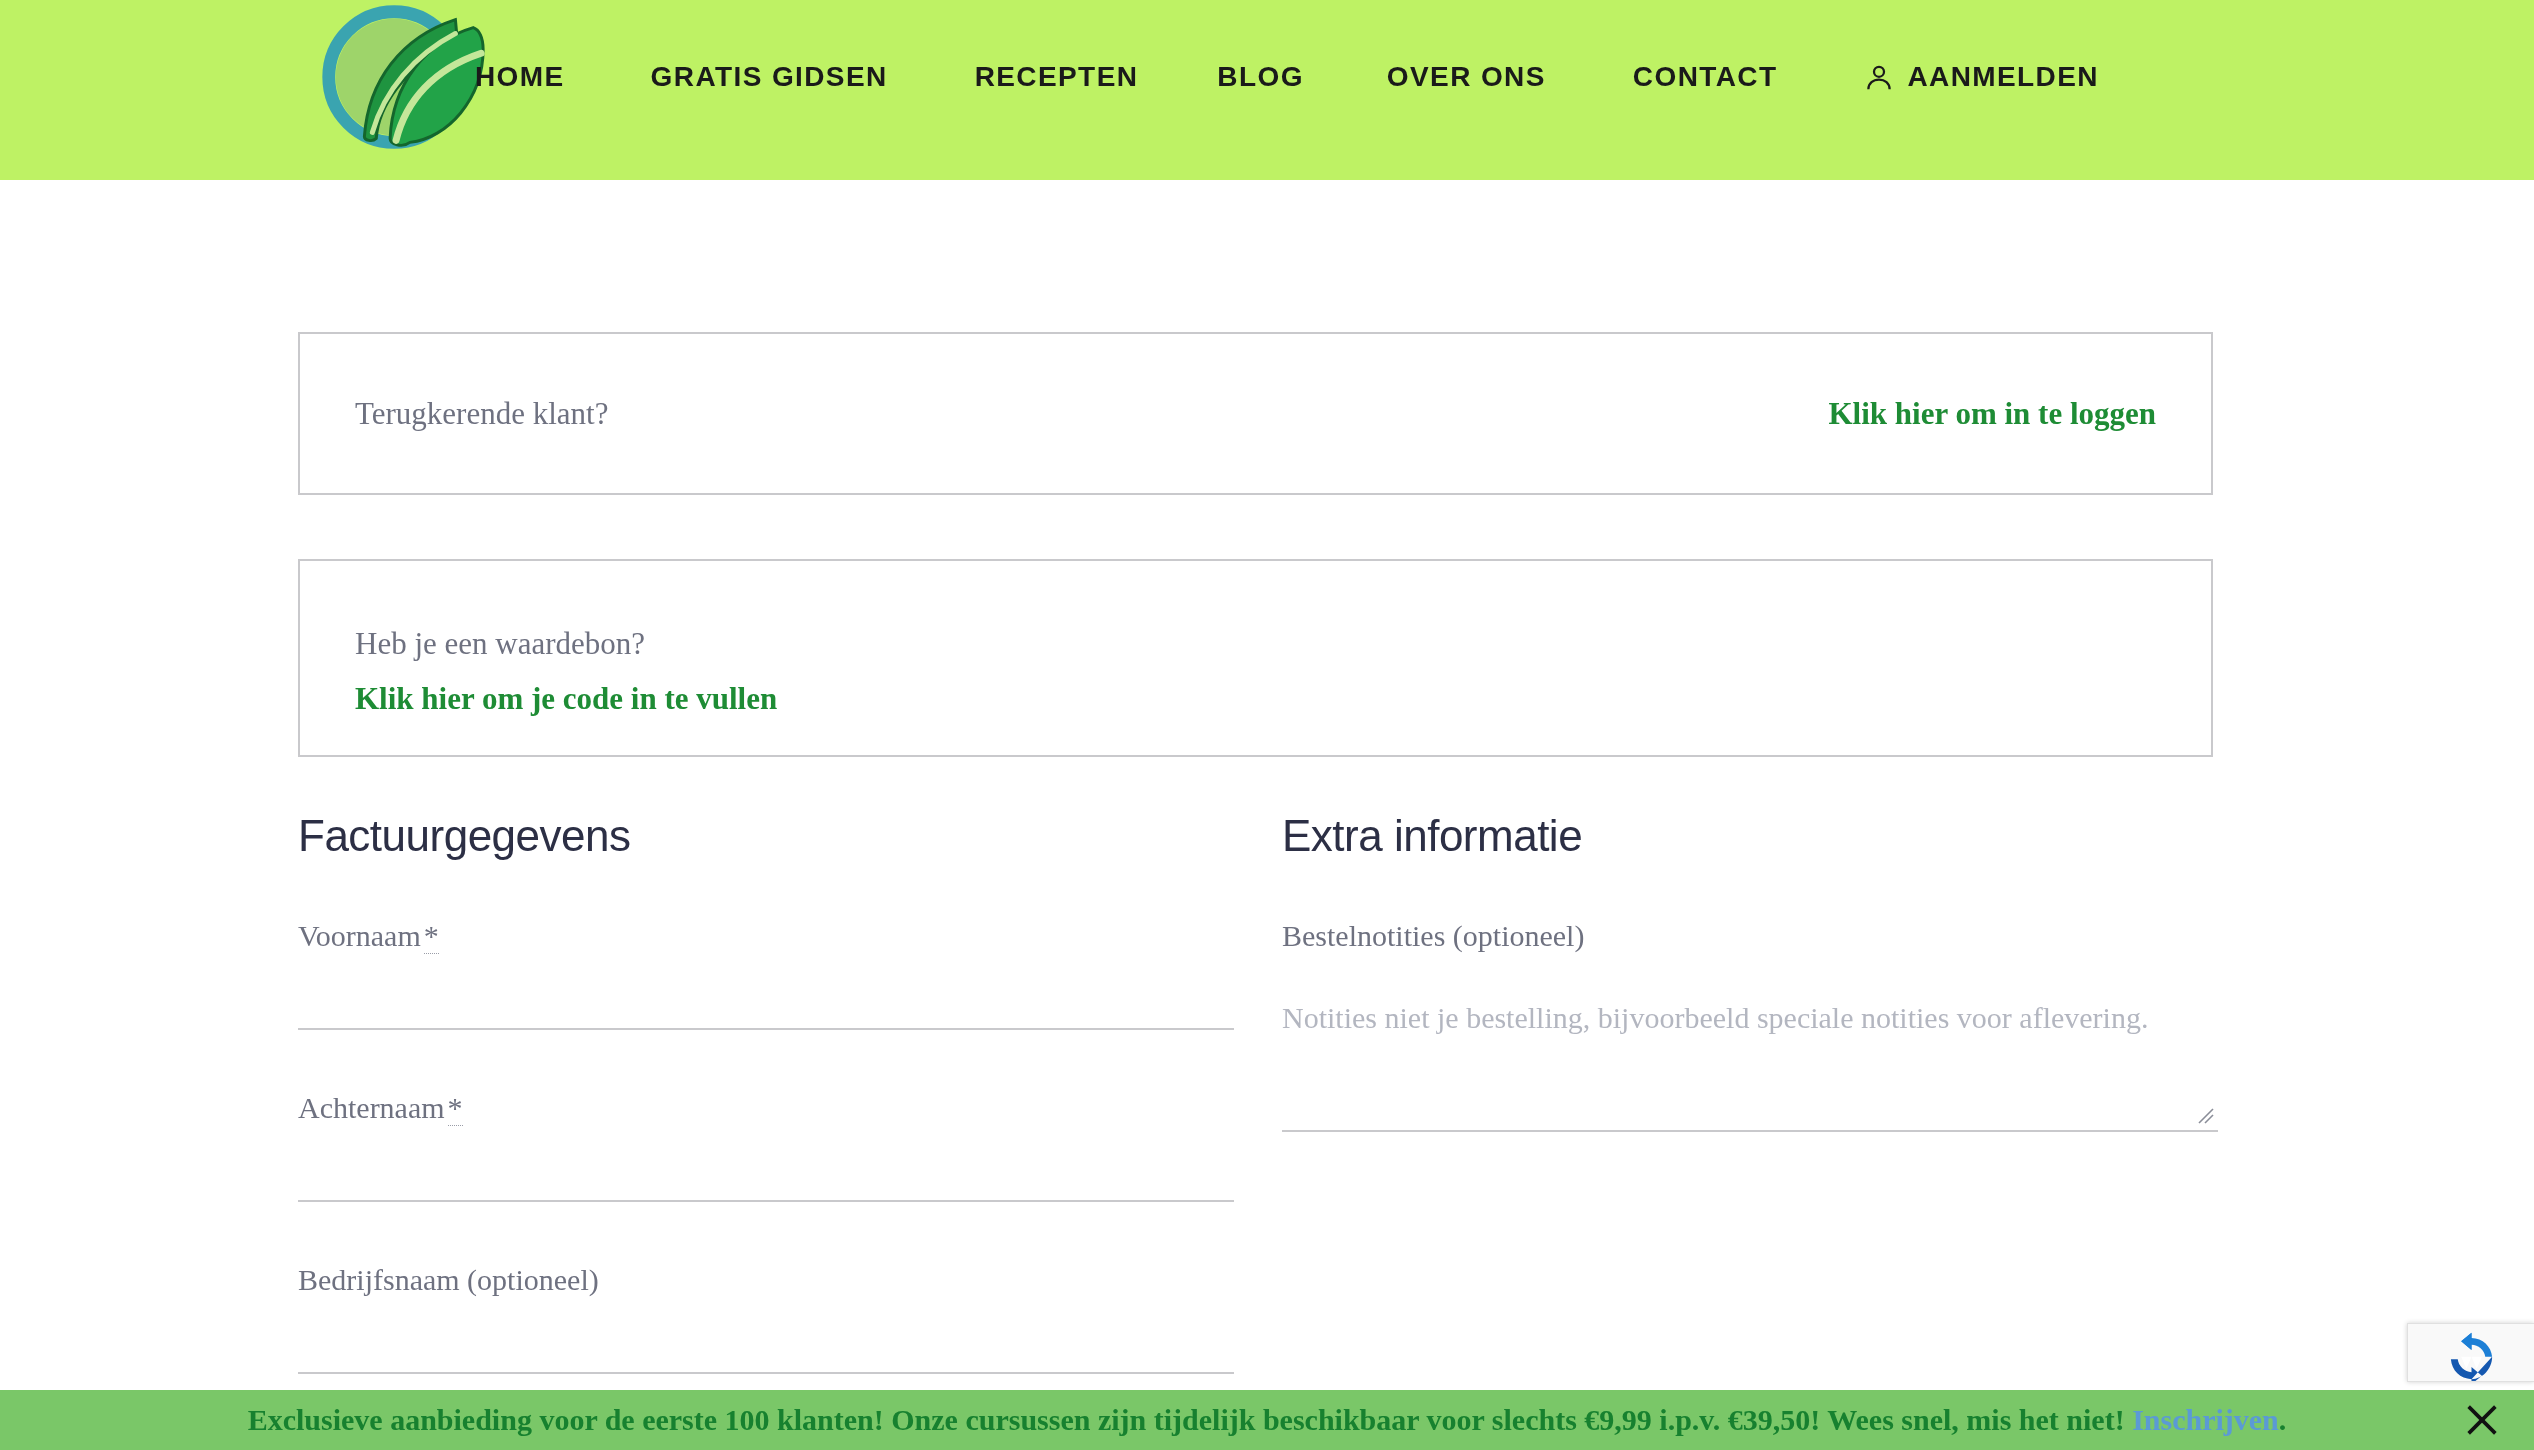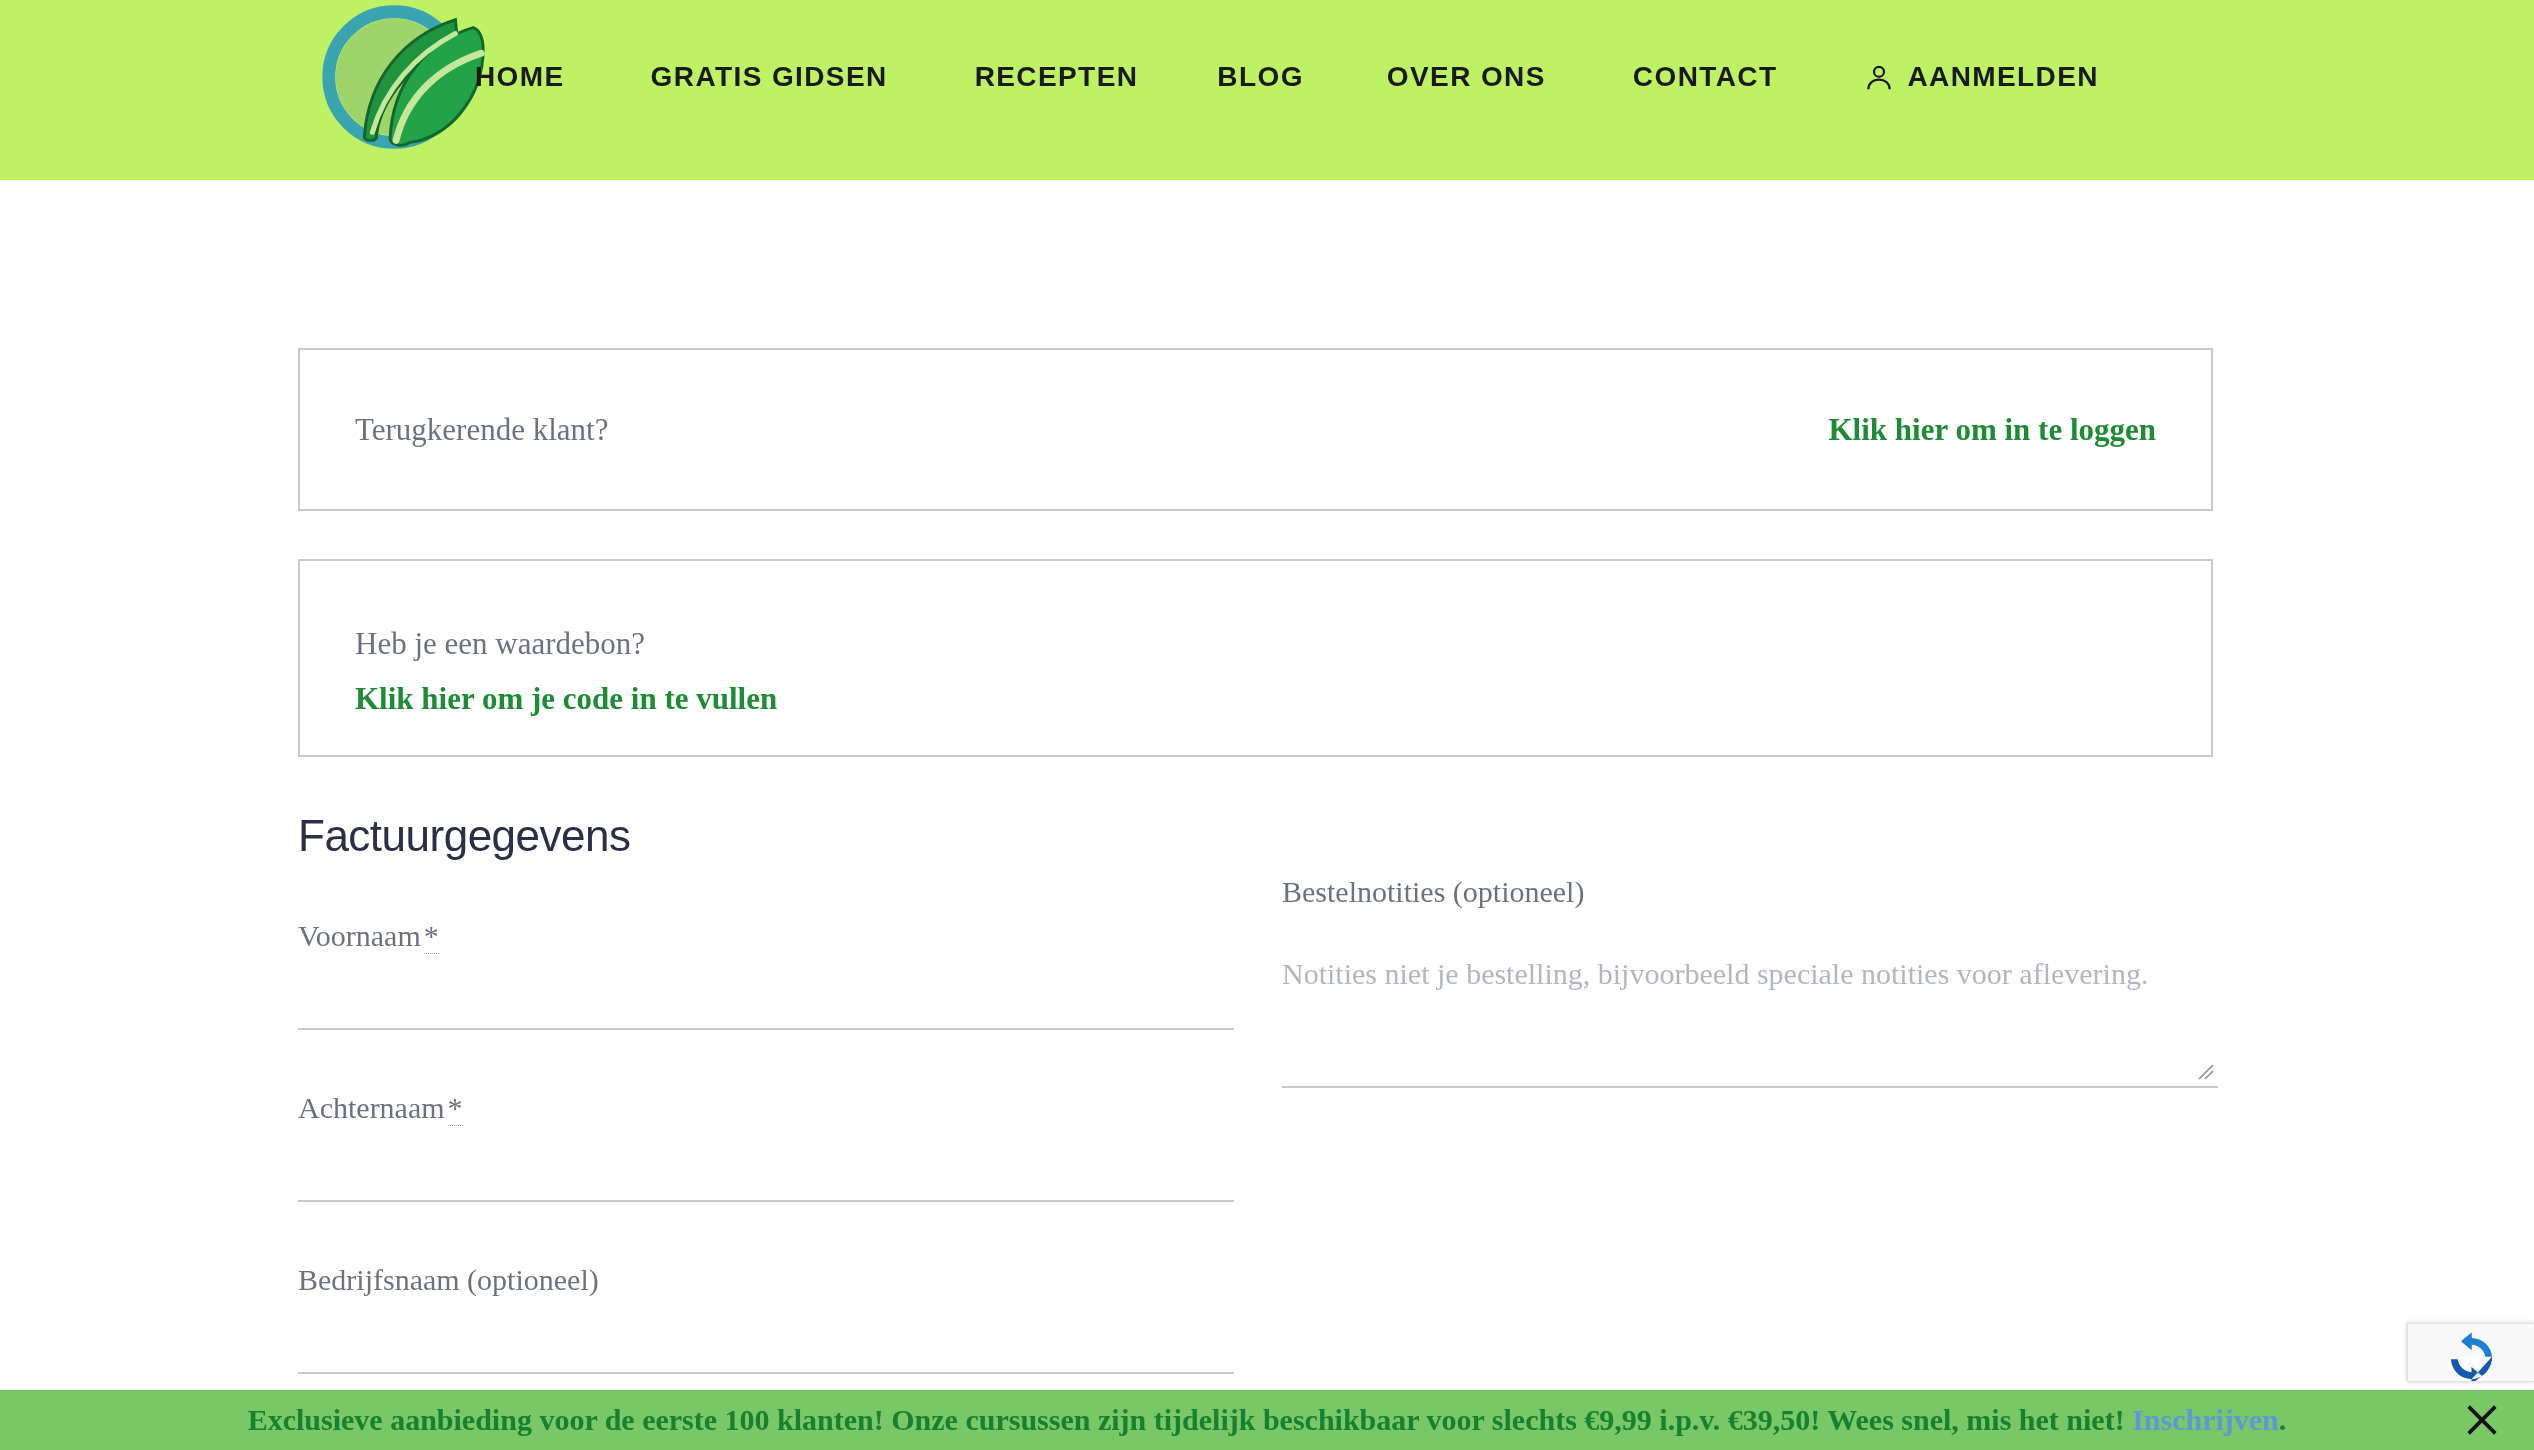--- a/index.html
+++ b/index.html
@@ -81,21 +81,21 @@
   }
 
   .notice-box {
     position: absolute;
     left: 298px;
     width: 1915px;
     border: 2px solid #c9c9cc;
     background: #ffffff;
   }
   .login-box {
-    top: 168px;
+    top: 152px;
     height: 163px;
     display: flex;
     align-items: center;
     justify-content: space-between;
     padding: 0 55px;
   }
   .coupon-box {
     top: 379px;
     height: 198px;
     padding: 65px 55px 0 55px;
@@ -320,20 +320,21 @@
           <input class="field-input" type="text" value="" style="">
         </div>
 
         <div class="field">
           <label class="field-label">Bedrijfsnaam (optioneel)</label>
           <input class="field-input" type="text" value="" style="">
         </div>
       </section>
 
       <section class="col-right">
+        <h2 class="section-title">Extra informatie</h2>
 
         <div class="field">
           <label class="field-label">Bestelnotities (optioneel)</label>
           <div class="notes-placeholder">Notities niet je bestelling, bijvoorbeeld speciale notities voor aflevering.</div>
           <div class="notes-area">
             <span class="resize-grip">
               <svg viewBox="0 0 22 22" xmlns="http://www.w3.org/2000/svg">
                 <line x1="5" y1="19" x2="19" y2="5" stroke="#8a8d98" stroke-width="1.6"></line>
                 <line x1="11" y1="19" x2="19" y2="11" stroke="#8a8d98" stroke-width="1.6"></line>
               </svg>

